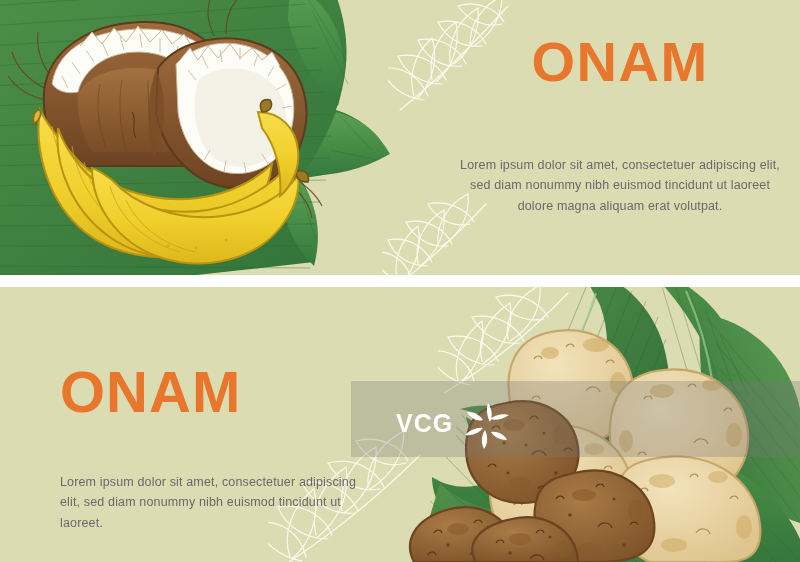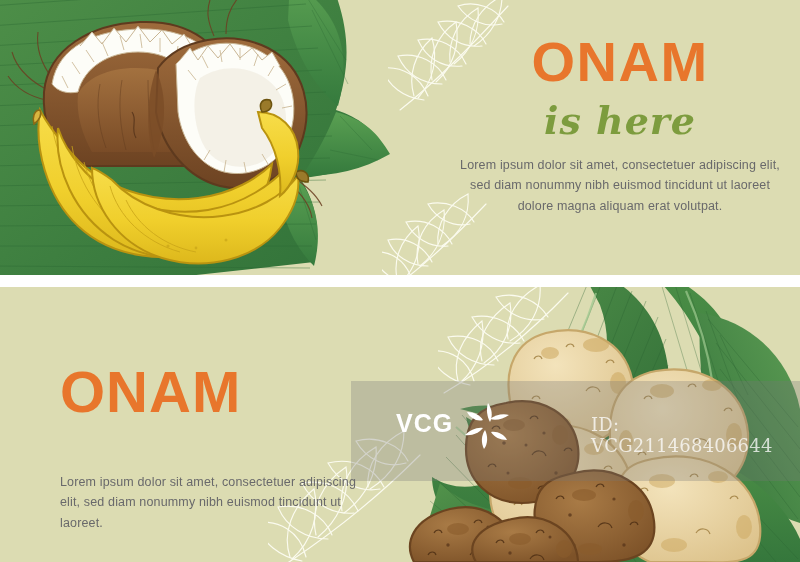--- a/index.html
+++ b/index.html
@@ -50,21 +50,21 @@
               font-size:58px; font-weight:bold; color:#e8762c;
               letter-spacing:1px; line-height:1; }
   #festival { position:absolute; left:2px; top:139px;
               font-size:30px; font-weight:bold; color:#e8762c;
               letter-spacing:9px; line-height:1; }
   #bot-body { position:absolute; left:0px; top:185px; width:300px;
               font-size:12.5px; color:#69696b; line-height:1.62;
               letter-spacing:.15px; }
 
   
-  #watermark { position:absolute; left:351px; top:381px; width:449px; height:100px;
+  #watermark { position:absolute; left:351px; top:381px; width:449px; height:76px;
                background:rgba(120,120,120,.30); pointer-events:none; }
   #wm-vcg { position:absolute; left:45px; top:28px;
             font-size:25px; font-weight:bold; color:#ffffff;
             letter-spacing:1px; }
   #wm-flower { position:absolute; left:110px; top:18px; width:54px; height:54px; }
   #wm-id { position:absolute; left:240px; top:33px;
            font-size:18px; color:rgba(255,255,255,.75);
            font-family:"DejaVu Serif", serif; letter-spacing:.2px; }
 </style>
 </head>
@@ -271,21 +271,20 @@
           <path d="M26,116 C8,112 -6,100 -10,84 C8,82 24,92 30,112"></path>
           <path d="M46,98 C28,98 12,88 6,72 C24,68 42,78 50,94"></path>
           <path d="M66,78 C48,80 32,70 24,54 C44,50 62,60 70,76"></path>
           <path d="M88,56 C70,60 54,50 46,36 C64,32 84,40 92,54"></path>
         </g>
       </svg>
     </div>
 
     <div id="top-text">
       <div id="onam-top">ONAM</div>
-      <div id="ishere">is here</div>
       <p id="top-body">Lorem ipsum dolor sit amet, consectetuer adipiscing elit, sed diam nonummy nibh euismod tincidunt ut laoreet dolore magna aliquam erat volutpat.</p>
     </div>
   </div>
 
   <div id="divider"></div>
 
   <div class="banner" id="banner-bottom">
 
     <div class="art" style="left:400px;top:0;">
       <svg width="400" height="275" viewBox="0 0 400 275">
@@ -587,16 +586,15 @@
         <g fill="#ffffff">
           <path d="M27,4 C31,10 32,17 29,23 C26,18 25,10 27,4 Z"></path>
           <path d="M48,16 C42,20 35,22 29,20 C34,16 42,14 48,16 Z"></path>
           <path d="M46,41 C39,41 33,38 30,33 C36,32 43,35 46,41 Z"></path>
           <path d="M23,50 C20,44 20,37 24,31 C27,37 27,45 23,50 Z"></path>
           <path d="M4,36 C9,31 16,28 22,29 C18,34 11,37 4,36 Z"></path>
           <path d="M6,13 C13,13 19,16 22,21 C16,23 9,19 6,13 Z"></path>
         </g>
       </svg>
     </div>
-    <div id="wm-id">ID: VCG211468406644</div>
   </div>
 
 </div>
 
 </body></html>

